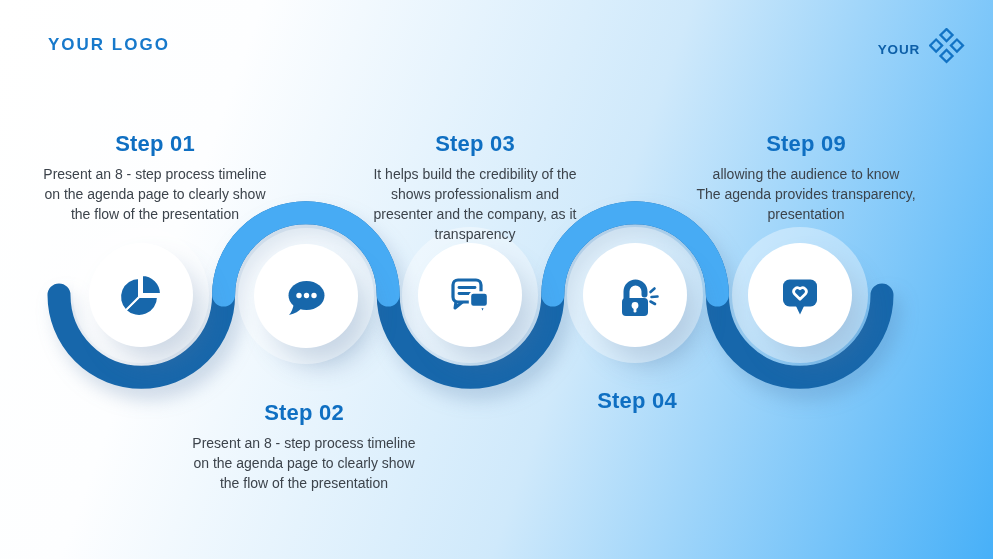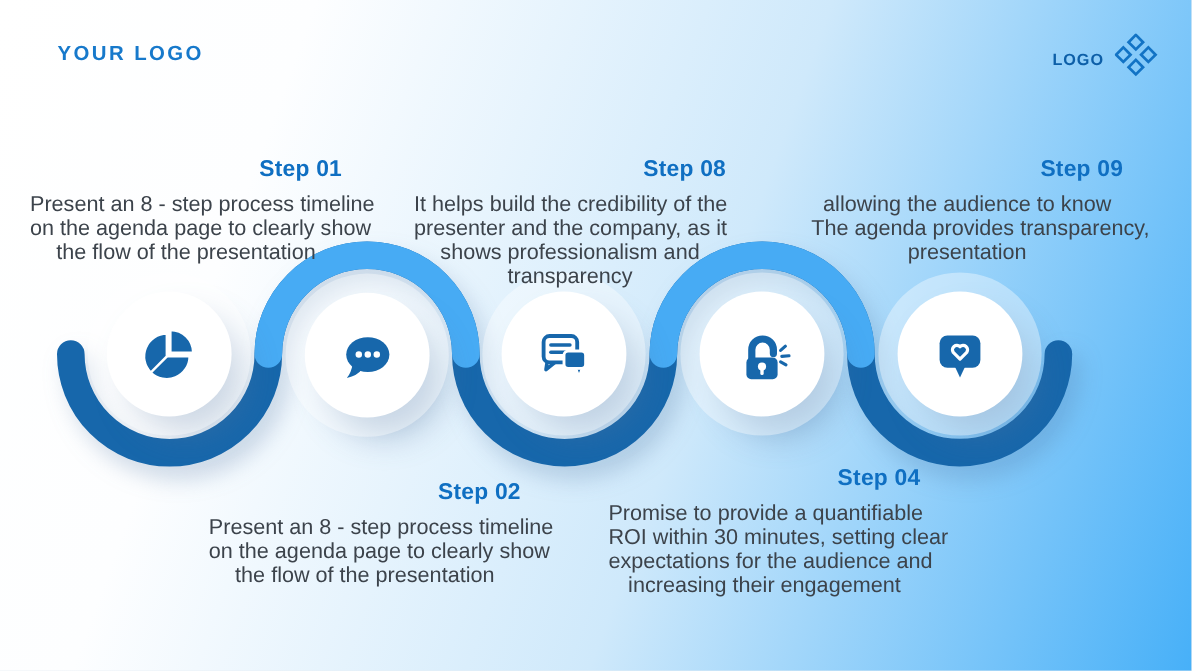--- a/index.html
+++ b/index.html
@@ -37,40 +37,40 @@
     display:flex;align-items:center;justify-content:center;
   }
   .node-1{left:89px;top:243px;}
   .node-2{left:254px;top:244px;}
   .node-3{left:418px;top:243px;}
   .node-4{left:583px;top:243px;}
   .node-5{left:748px;top:243px;}
   
   .step-text{position:absolute;width:260px;text-align:center;}
   .step-title{
-    font-size:19px;font-weight:700;color:#0f6fc2;
-    margin-bottom:7px;letter-spacing:0.2px;text-align:right;
+    font-size:22px;font-weight:700;color:#0f6fc2;
+    margin-bottom:7px;letter-spacing:0.2px;
   }
-  .step-desc{font-size:18px;line-height:20px;color:#3c434b;}
+  .step-desc{font-size:14px;line-height:20px;color:#3c434b;}
   .step-desc .line{display:block;white-space:nowrap;}
   .step-text-1{left:25px;top:131px;}
   .step-text-3{left:345px;top:131px;}
   .step-text-5{left:676px;top:131px;}
   .step-text-2{left:174px;top:400px;}
   .step-text-4{left:507px;top:388px;}
 </style>
 </head>
 <body>
 
 <div class="slide">
 
   <div class="logo">YOUR LOGO</div>
 
   <div class="badge">
-    <span class="badge-label">LOGO</span>
+    <span class="badge-label">YOUR</span>
     <svg width="36" height="36" viewBox="0 0 38 38">
       <g fill="none" stroke="#1273c5" stroke-width="2.4">
         <rect x="14" y="3" width="9" height="9" transform="rotate(45 18.5 7.5)"></rect>
         <rect x="25" y="14" width="9" height="9" transform="rotate(45 29.5 18.5)"></rect>
         <rect x="14" y="25" width="9" height="9" transform="rotate(45 18.5 29.5)"></rect>
         <rect x="3" y="14" width="9" height="9" transform="rotate(45 7.5 18.5)"></rect>
       </g>
     </svg>
   </div>
 
@@ -151,37 +151,31 @@
   <div class="step-text step-text-2">
     <div class="step-title">Step 02</div>
     <div class="step-desc">
       <span class="line">Present an 8 - step process timeline</span>
       <span class="line">on the agenda page to clearly show</span>
       <span class="line">the flow of the presentation</span>
     </div>
   </div>
 
   <div class="step-text step-text-3">
-    <div class="step-title">Step 08</div>
+    <div class="step-title">Step 03</div>
     <div class="step-desc">
       <span class="line">It helps build the credibility of the</span>
+      <span class="line">shows professionalism and</span>
       <span class="line">presenter and the company, as it</span>
-      <span class="line">shows professionalism and</span>
       <span class="line">transparency</span>
     </div>
   </div>
 
   <div class="step-text step-text-4">
     <div class="step-title">Step 04</div>
-    <div class="step-desc">
-      <span class="line">Promise to provide a quantifiable</span>
-      <span class="line">ROI within 30 minutes, setting clear</span>
-      <span class="line">expectations for the audience and</span>
-      <span class="line">increasing their engagement</span>
-    </div>
   </div>
 
   <div class="step-text step-text-5">
     <div class="step-title">Step 09</div>
     <div class="step-desc">
       <span class="line">allowing the audience to know</span>
       <span class="line">The agenda provides transparency,</span>
       <span class="line">presentation</span>
     </div>
   </div>

